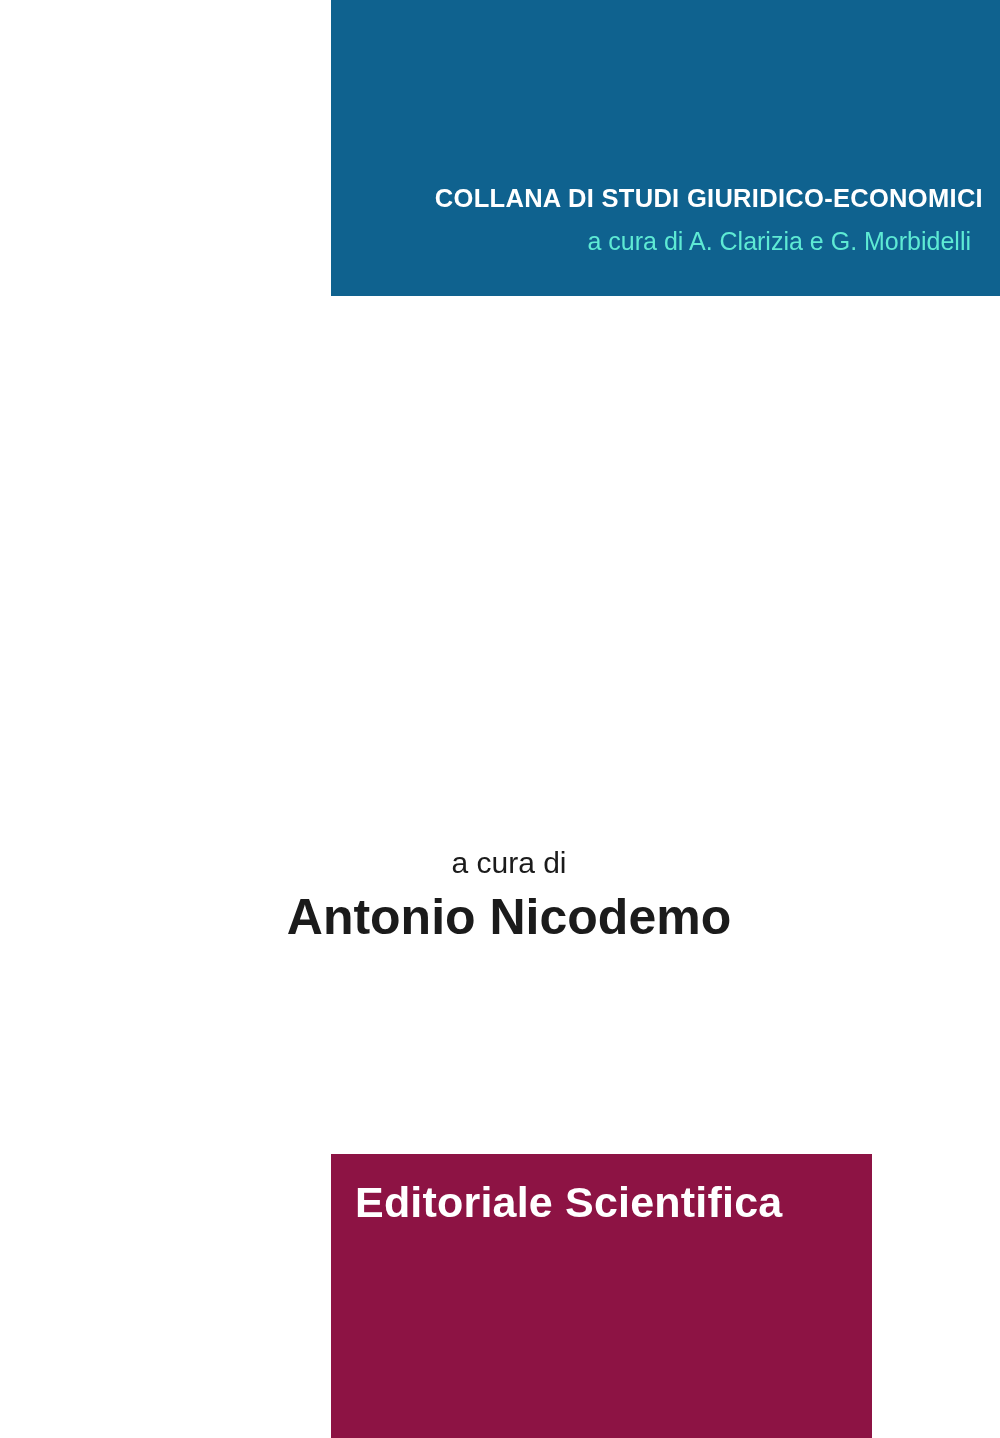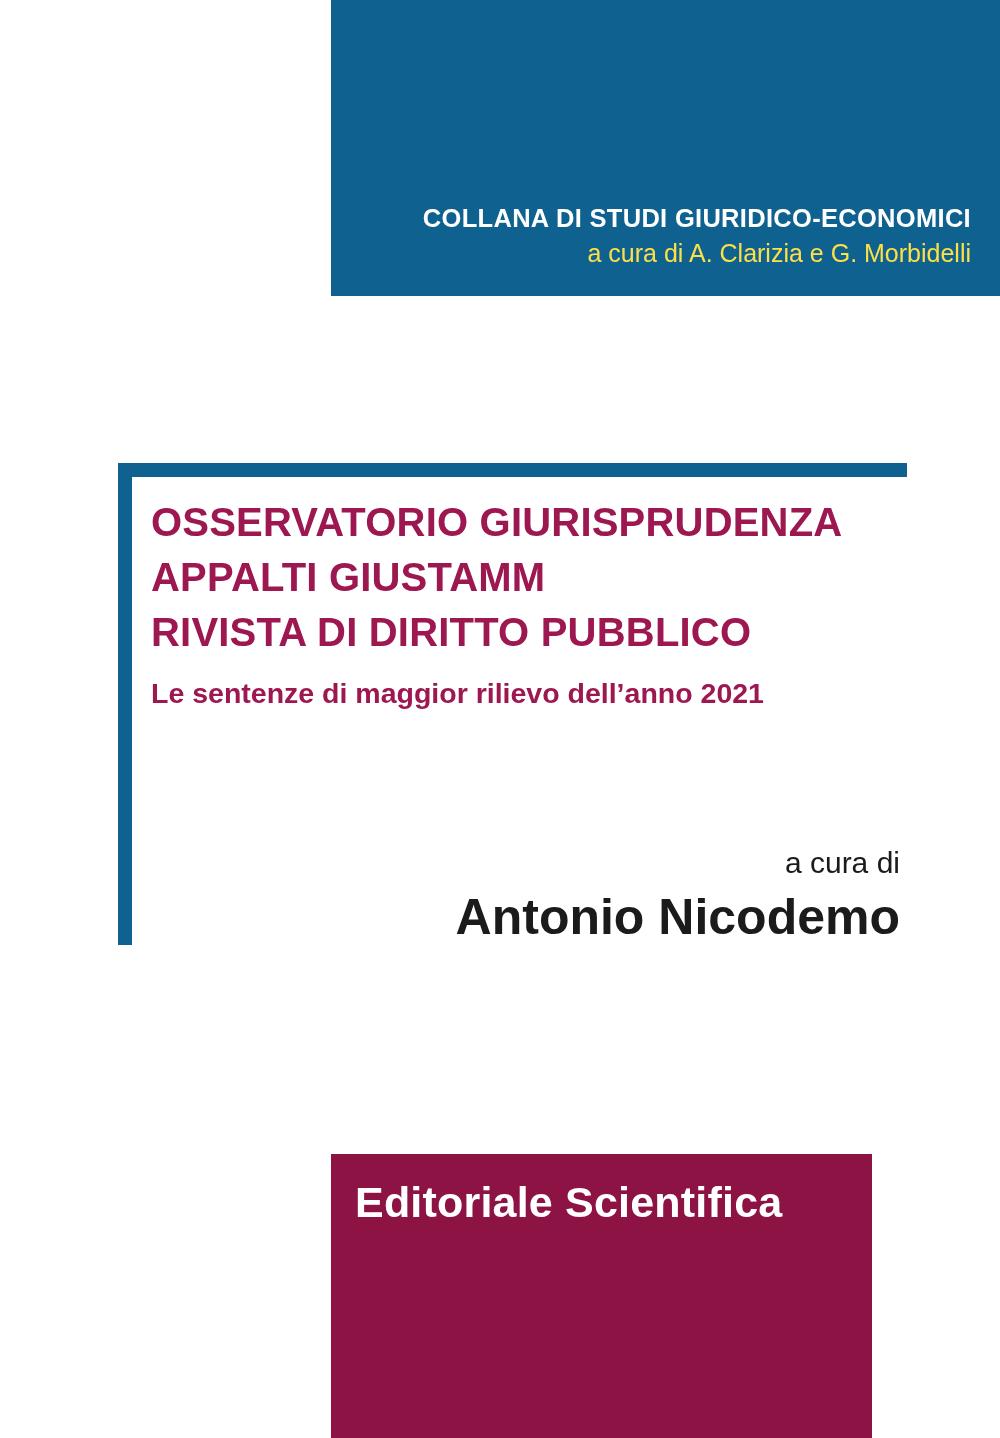--- a/index.html
+++ b/index.html
@@ -23,38 +23,38 @@
     position: absolute;
     left: 331px;
     top: 0;
     width: 669px;
     height: 296px;
     background: #0f628f;
   }
   .series-band-inner {
     position: absolute;
     left: 0;
-    right: 29px;
+    right: 17px;
     bottom: 28px;
     text-align: right;
   }
   .series-title {
     color: #ffffff;
     font-size: 25.5px;
     font-weight: bold;
     letter-spacing: 0.3px;
     line-height: 1.2;
     margin: 0 0 4px 0;
   }
   .series-editors {
-    color: #fde047;
+    color: #5eead4;
     font-size: 25px;
     font-weight: normal;
     line-height: 1.2;
-    margin: 0;
+    margin: 12px;
   }
 
   
   .title-block {
     position: absolute;
     left: 118px;
     top: 463px;
     width: 789px;
     height: 482px;
   }
@@ -96,21 +96,21 @@
     line-height: 1.3;
     margin: 16px 0 0 0;
   }
 
   
   .curator-block {
     position: absolute;
     left: 118px;
     top: 845px;
     width: 782px;
-    text-align: right;
+    text-align: center;
   }
   .curator-label {
     color: #1b1b1b;
     font-size: 30px;
     font-weight: normal;
     line-height: 1.2;
     margin: 0 0 6px 0;
   }
   .curator-name {
     color: #1b1b1b;
@@ -145,30 +145,20 @@
 
 <div class="cover">
 
   <div class="series-band">
     <div class="series-band-inner">
       <p class="series-title">COLLANA DI STUDI GIURIDICO-ECONOMICI</p>
       <p class="series-editors">a cura di A. Clarizia e G. Morbidelli</p>
     </div>
   </div>
 
-  <div class="title-block">
-    <div class="bracket-top"></div>
-    <div class="bracket-left"></div>
-    <div class="title-text">
-      <p class="main-title-line">OSSERVATORIO GIURISPRUDENZA</p>
-      <p class="main-title-line">APPALTI GIUSTAMM</p>
-      <p class="main-title-line">RIVISTA DI DIRITTO PUBBLICO</p>
-      <p class="subtitle">Le sentenze di maggior rilievo dell’anno 2021</p>
-    </div>
-  </div>
 
   <div class="curator-block">
     <p class="curator-label">a cura di</p>
     <p class="curator-name">Antonio Nicodemo</p>
   </div>
 
   <div class="publisher-band">
     <p class="publisher-name">Editoriale Scientifica</p>
   </div>
 

